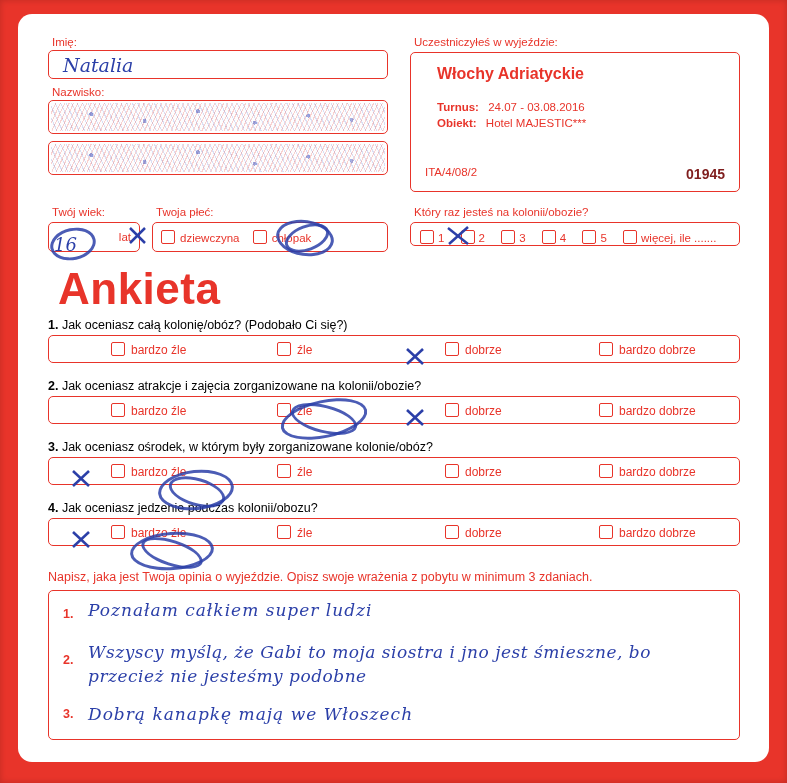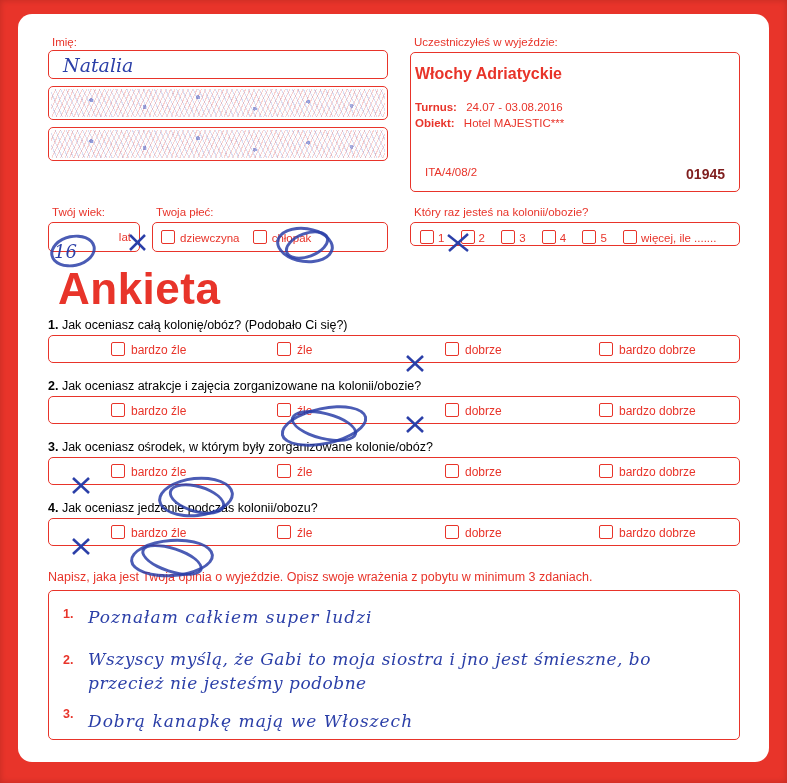--- a/index.html
+++ b/index.html
@@ -109,21 +109,21 @@
     font-size: 11.5px; color: #e8342a;
   }
   .sex-inner span.txt { margin: 0 10px 0 5px; }
 
   
   .tr { position: absolute; left: 392px; top: 22px; width: 371px; }
   .tr-label { font-size: 11.5px; color: #e8342a; display: block; margin: 0 0 4px 4px; }
   .trip-box {
     position: relative;
     width: 330px; height: 140px;
-    padding: 12px 4px;
+    padding: 12px 26px;
     box-sizing: border-box;
   }
   .trip-title {
     font-size: 16px; font-weight: bold; color: #e8342a;
   }
   .trip-line { font-size: 11.5px; color: #e8342a; margin-top: 4px; }
   .trip-line b { font-weight: bold; }
   .trip-foot {
     position: absolute; left: 14px; right: 14px; bottom: 9px;
     font-size: 11.5px; color: #e8342a;
@@ -180,21 +180,21 @@
     width: 692px; height: 150px;
   }
   .op-num {
     position: absolute; left: 14px;
     font-size: 12.5px; color: #e8342a; font-weight: bold;
   }
 
   
   .hw {
     position: absolute;
-    left: 0; top: 15px; width: 751px; height: 748px;
+    left: 0; top: 8px; width: 751px; height: 748px;
     pointer-events: none;
   }
   .hw-txt {
     position: absolute;
     color: #2b3fa8;
     font-family: "DejaVu Serif", serif;
     font-style: italic;
   }
   .scribble {
     position: absolute;
@@ -208,20 +208,21 @@
 
 <div class="page">
   <div class="sheet">
 
     <div class="tl">
       <span class="field-label">Imię:</span>
       <div class="box inp">
         <span class="handwrite" style="left:14px; top:3px; font-size:19px;">Natalia</span>
       </div>
 
+      <span class="field-label">Nazwisko:</span>
       <div class="box inp" style="height:34px;">
         <span class="redact"></span>
       </div>
 
       <div class="box inp" style="height:34px;">
         <span class="redact"></span>
       </div>
     </div>
 
     <div class="agesex">

